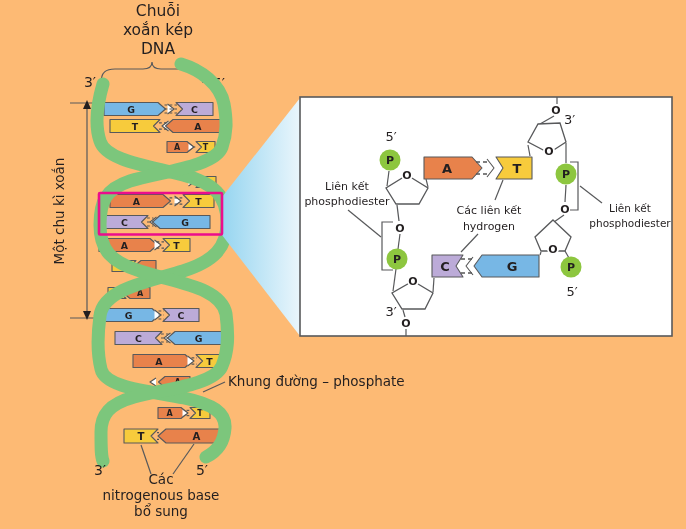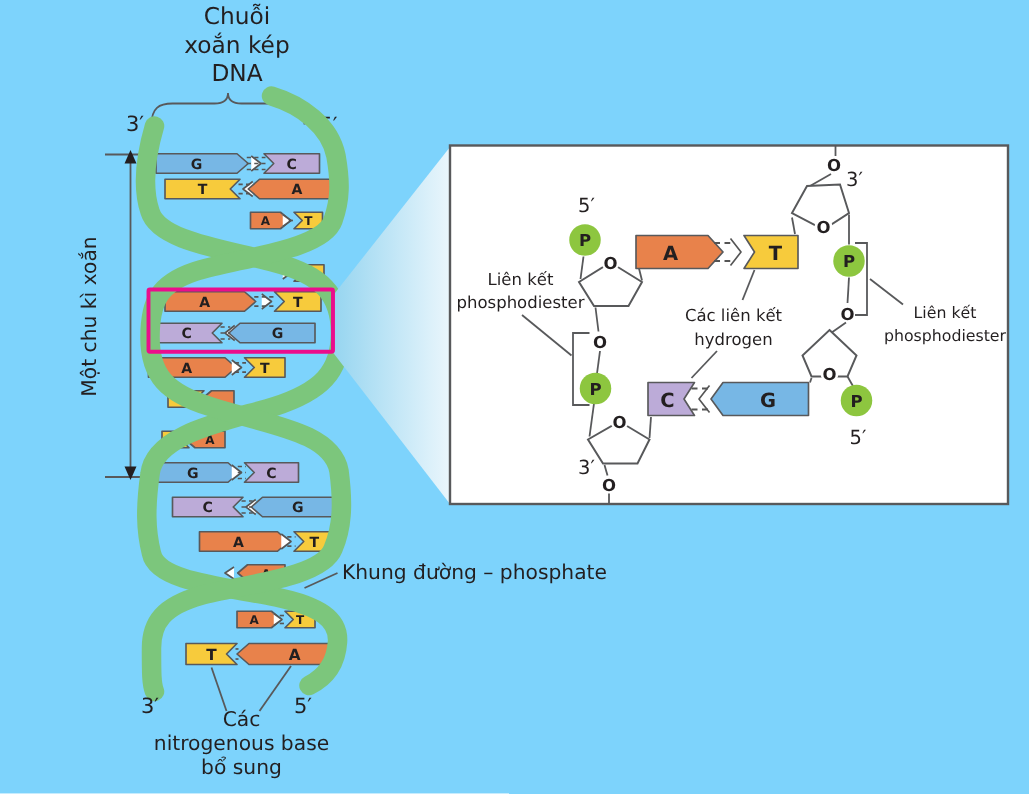--- a/index.html
+++ b/index.html
@@ -1,16 +1,16 @@
 <!DOCTYPE html>
 <html><head>
 <meta charset="utf-8">
 <style>
   html,body{margin:0;padding:0;background:#ffffff;}
-  .stage{position:relative;width:686px;height:529px;background:#7dd3fc;overflow:hidden;
+  .stage{position:relative;width:686px;height:529px;background:#fdba74;overflow:hidden;
          font-family:"DejaVu Sans",sans-serif;}
   svg text{font-family:"DejaVu Sans",sans-serif;fill:#231f20;}
   .t-title{font-size:15.5px;}
   .t-lbl{font-size:13.5px;}
   .t-prime{font-size:14px;}
   .t-prime-sm{font-size:13px;}
   .t-atom{font-size:11px;font-weight:bold;}
   .t-base{font-size:13px;font-weight:bold;}
   .t-detail{font-size:11px;}
   .t-detail-sm{font-size:10.5px;}

